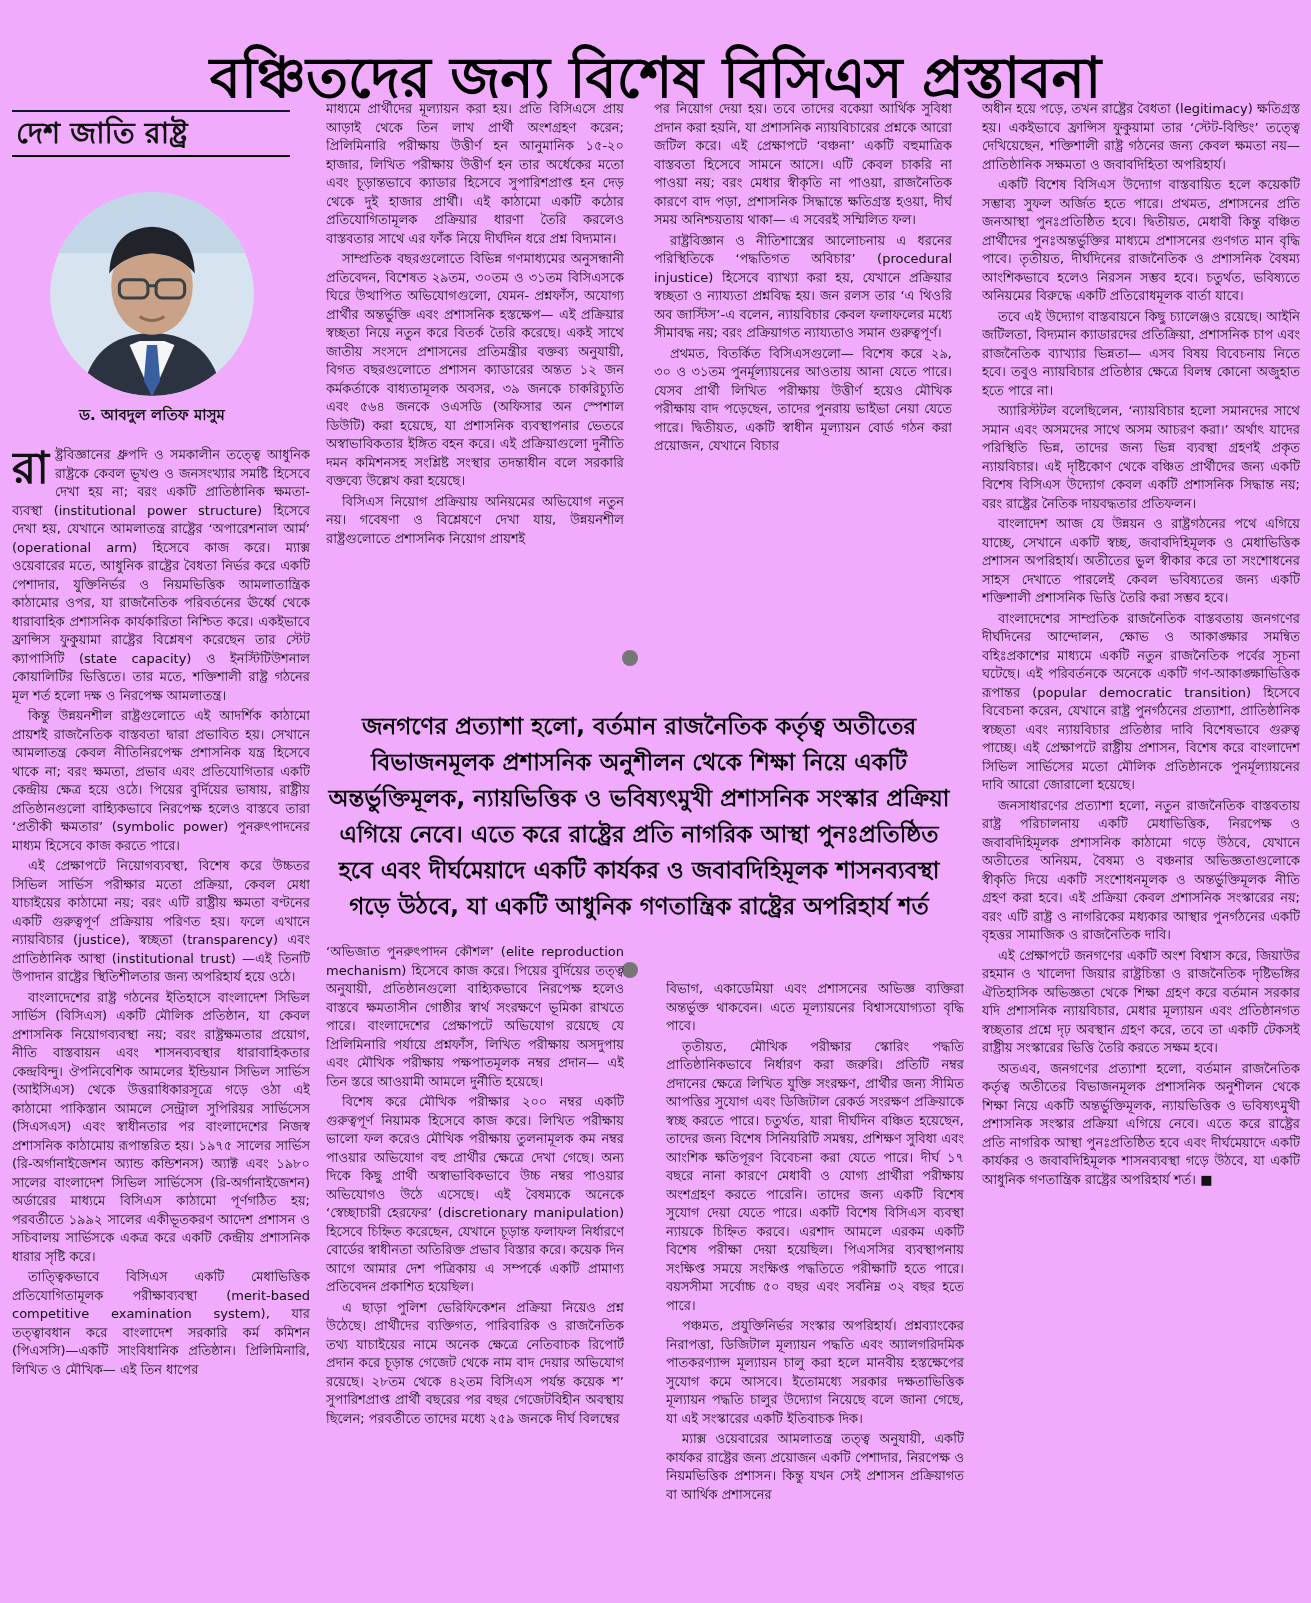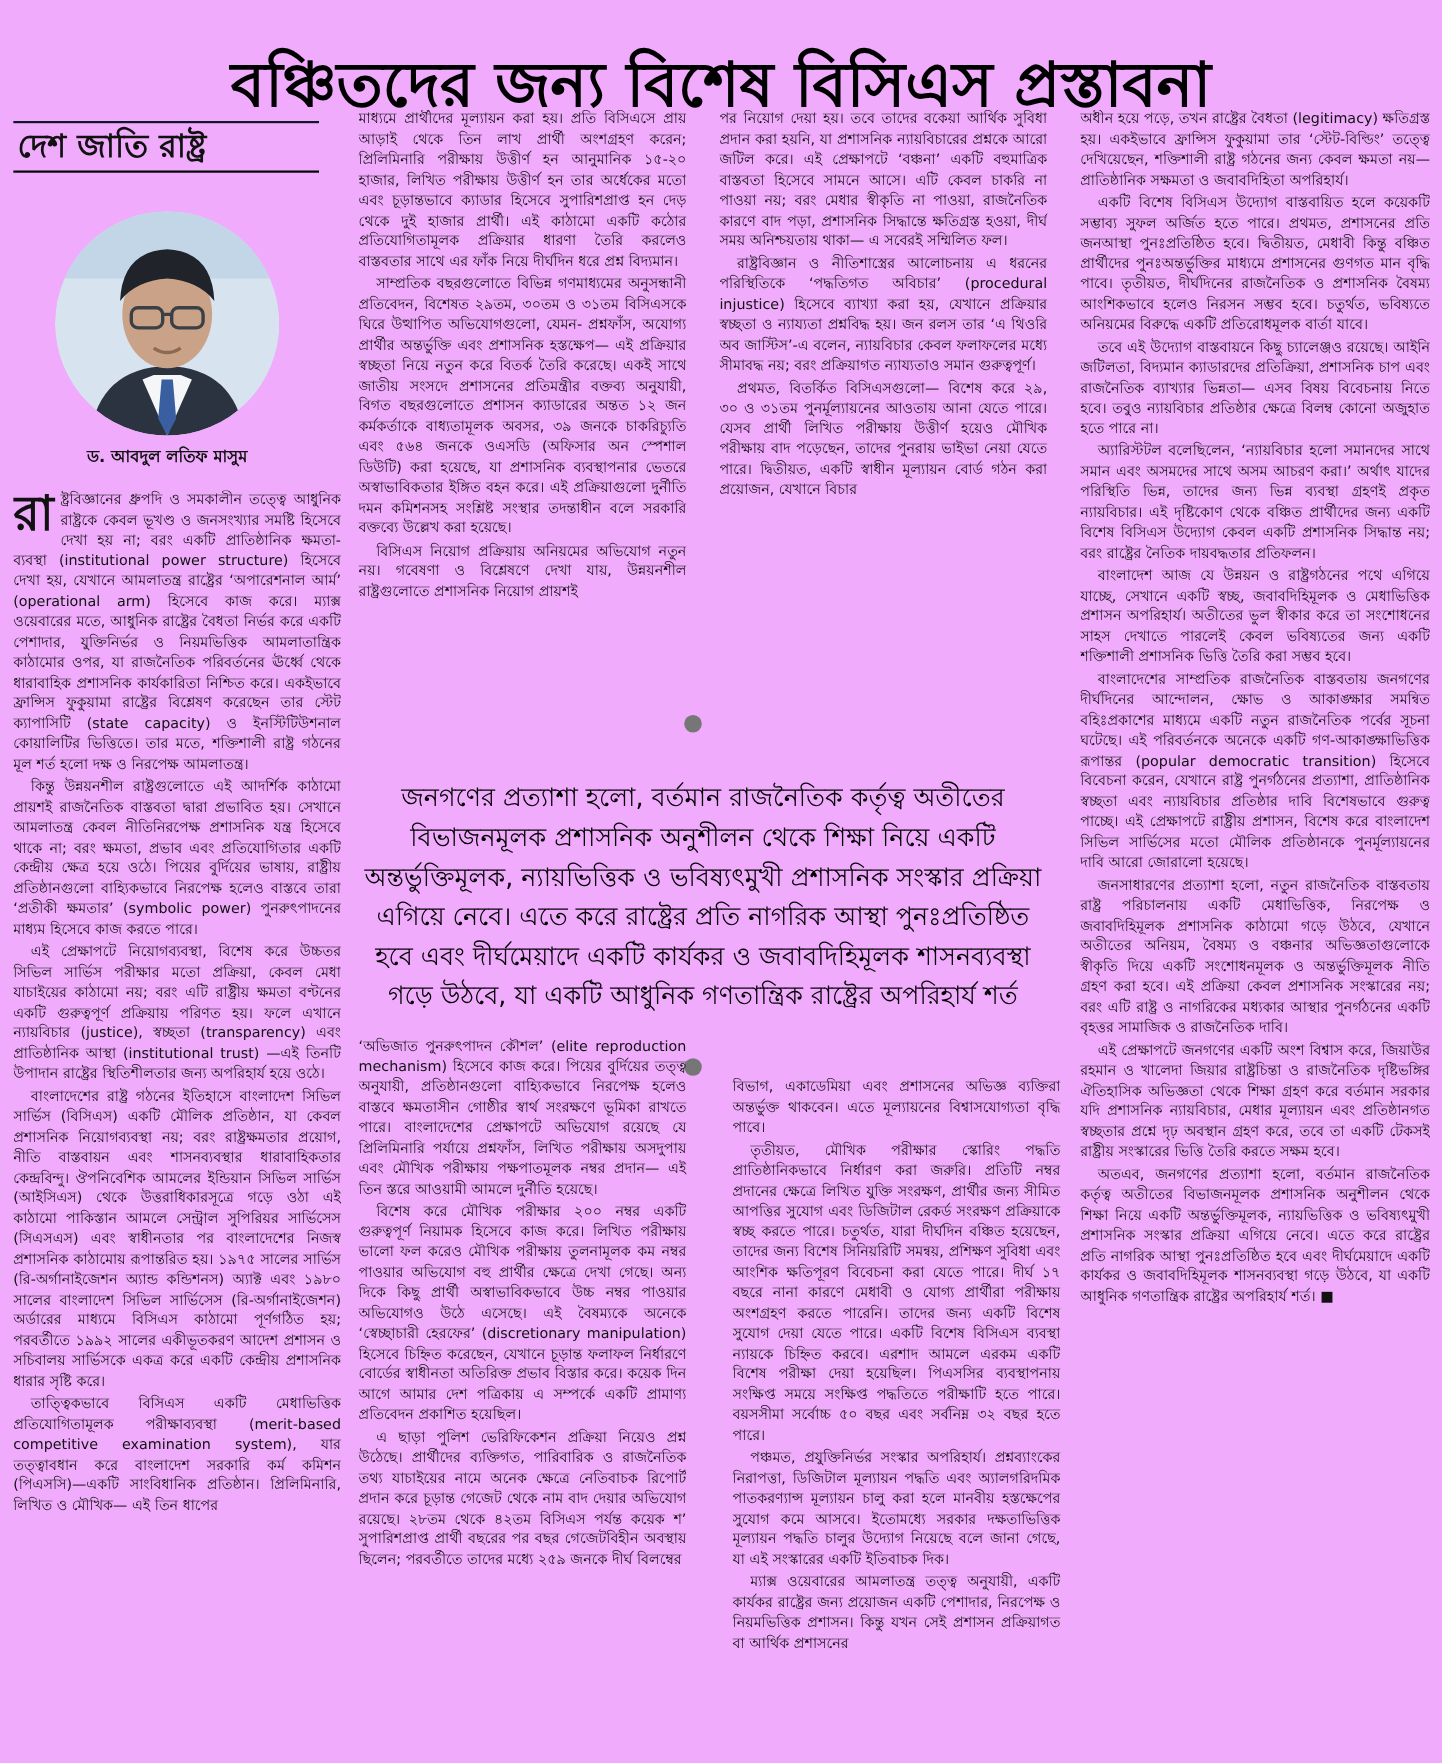--- a/index.html
+++ b/index.html
@@ -40,21 +40,21 @@
   .author-name{
     position:absolute;left:0;top:306px;width:280px;text-align:center;
     font-size:15px;font-weight:bold;
   }
   
   .pull-quote{
     position:absolute;left:326px;top:672px;width:626px;height:288px;
     display:flex;align-items:center;justify-content:center;
   }
   .pull-quote-text{
-    font-size:23px;font-weight:normal;line-height:36px;text-align:center;color:#000;
+    font-size:23px;font-weight:bold;line-height:36px;text-align:center;color:#000;
   }
   .dot{position:absolute;width:16px;height:16px;border-radius:50%;background:#767676;}
   .dot-top{left:622px;top:650px;}
   .dot-bottom{left:622px;top:962px;}
   
   .credit{
     position:absolute;left:982px;top:1500px;width:318px;text-align:right;
     font-size:13px;line-height:19px;
   }
   .credit .lead{font-weight:bold;}

